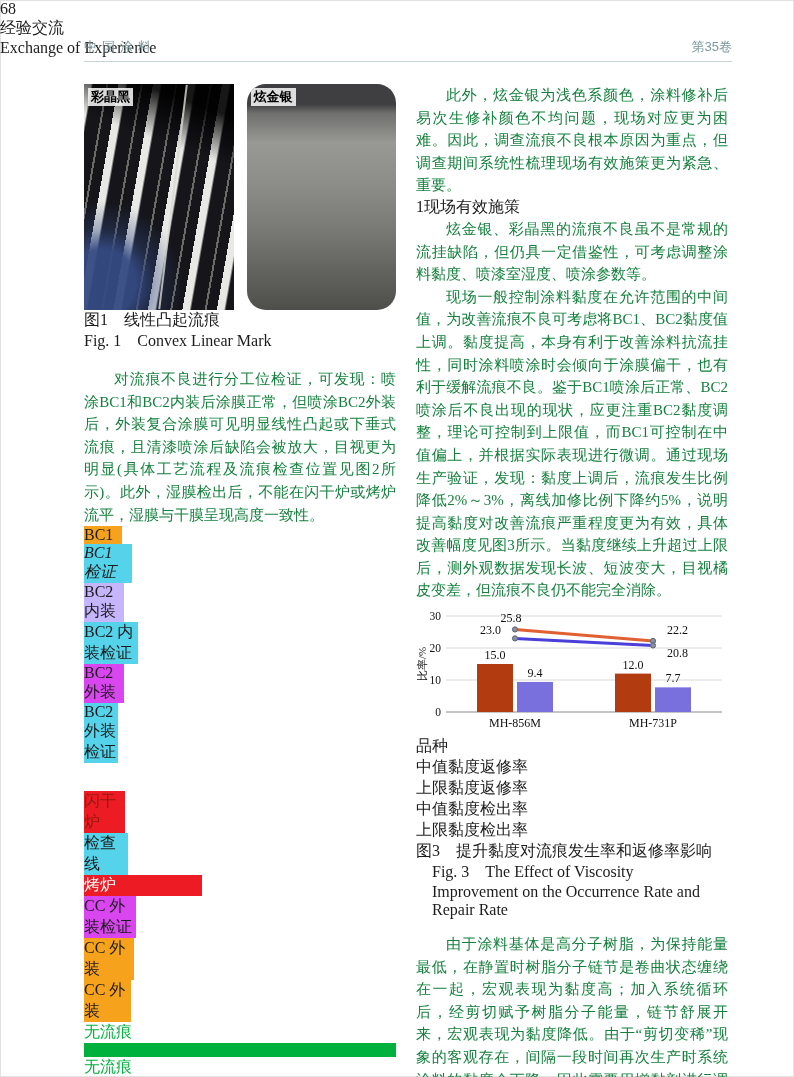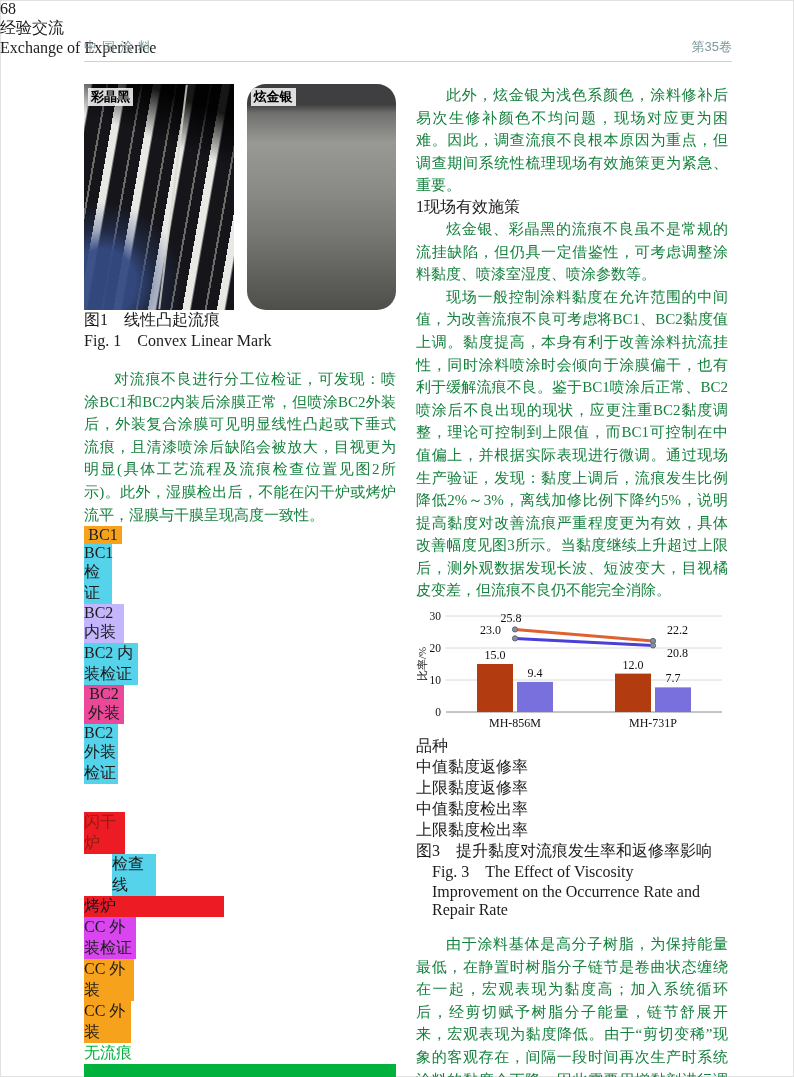--- a/index.html
+++ b/index.html
@@ -130,36 +130,36 @@
         </div>
       </div>
       <div class="cap-zh">图1　线性凸起流痕</div>
       <div class="cap-en">Fig. 1　Convex Linear Mark</div>
     </div>
 
     <p class="body" style="margin-top:16px">对流痕不良进行分工位检证，可发现：喷涂BC1和BC2内装后涂膜正常，但喷涂BC2外装后，外装复合涂膜可见明显线性凸起或下垂式流痕，且清漆喷涂后缺陷会被放大，目视更为明显(具体工艺流程及流痕检查位置见图2所示)。此外，湿膜检出后，不能在闪干炉或烤炉流平，湿膜与干膜呈现高度一致性。</p>
 
     <div class="flow" id="flow-diagram">
       <div class="flow-row top" id="flow-top">
-          <div class="flow-box" style="width: 38px; background: rgb(246, 162, 28); text-align: center;">BC1</div>
-          <div class="flow-box" style="width: 28px; background: rgb(85, 211, 234);">BC1
+          <div class="flow-box" style="width: 38px; background: rgb(246, 162, 28);">BC1</div>
+          <div class="flow-box" style="width: 48px; background: rgb(85, 211, 234); font-style: italic;">BC1
 检证</div>
           <div class="flow-box" style="width: 40px; background: #c4b5fd;">BC2
 内装</div>
           <div class="flow-box" style="width: 54px; background: rgb(85, 211, 234);">BC2
 内装检证</div>
-          <div class="flow-box" style="width: 40px; background: #ec4899; text-align: center;">BC2
+          <div class="flow-box" style="width: 40px; background: #d946ef;">BC2
 外装</div>
           <div class="flow-box" style="width: 34px; background: rgb(85, 211, 234);">BC2
 外装检证</div>
           <div class="flow-box" style="width: 41px; background: rgb(237, 28, 36); color: rgb(143, 26, 16); margin-top: 28px;">闪干炉</div>
         </div>
       <div class="flow-row bottom" id="flow-bottom">
-          <div class="flow-box" style="width: 44px; background: rgb(85, 211, 234); margin-left: 28px;">检查线</div>
-          <div class="flow-box" style="width: 140px; background: rgb(237, 28, 36); color: #0f172a;">烤炉</div>
+          <div class="flow-box" style="width: 44px; background: rgb(85, 211, 234);">检查线</div>
+          <div class="flow-box" style="width: 118px; background: rgb(237, 28, 36); color: #ffffff;">烤炉</div>
           <div class="flow-box" style="width: 52px; background: #d946ef;">CC
 外装检证</div>
           <div class="flow-box" style="width: 50px; background: rgb(246, 162, 28);">CC
 外装</div>
           <div class="flow-box" style="width: 47px; background: rgb(246, 162, 28);">CC
 外装</div>
         </div>
     <div class="ann" style="color: rgb(0, 177, 61); left: 57px; top: 60px;">无流痕</div>
         <div class="arrow" style="left: 57px; top: 44px;">
           <div class="head" style="border-bottom: 6px solid rgb(0, 177, 61);"></div>

